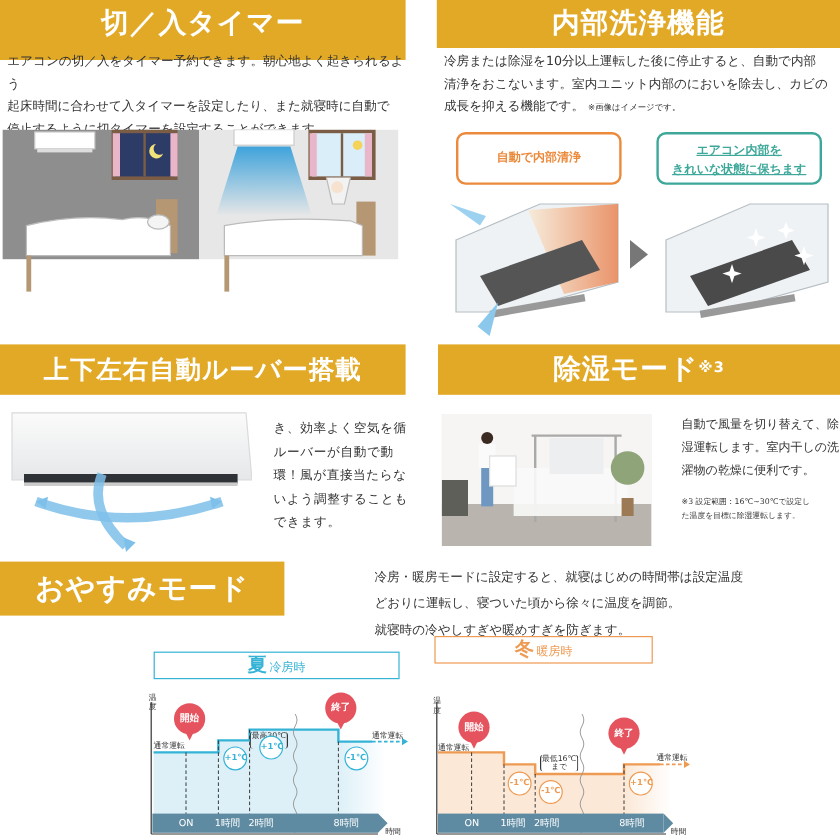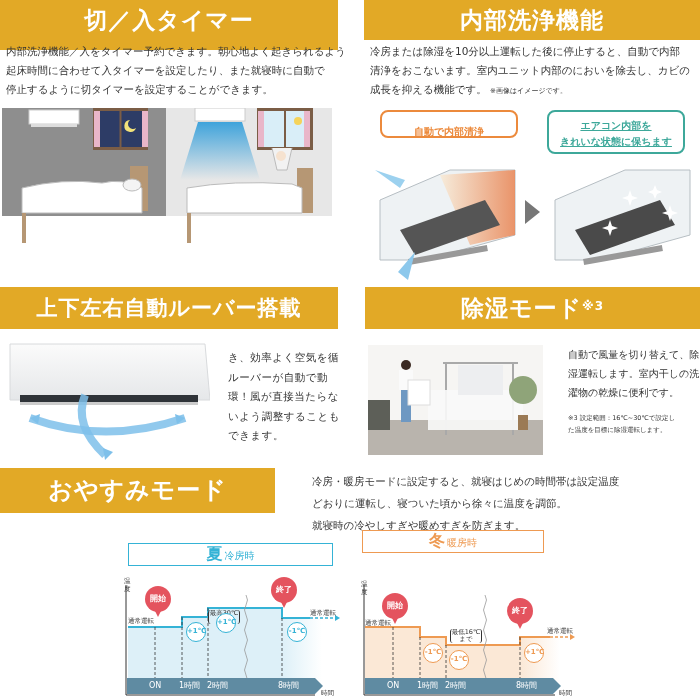--- a/index.html
+++ b/index.html
@@ -19,21 +19,21 @@
   .small { position: absolute; font-size: 6.5px; color: #333; white-space: nowrap; }
   .timebar { position: absolute; height: 16px; background: #5F8BA2; color: #fff; font-size: 8px; line-height: 16px; }
   .timebar::after { content: ""; position: absolute; right: -8px; top: 0; border-top: 8px solid transparent; border-bottom: 8px solid transparent; border-left: 8px solid #5F8BA2; }
   .rbox { position: absolute; border: 2px solid; border-radius: 8px; background: #fff; text-align: center; font-weight: bold; font-size: 10px; }
 </style>
 </head>
 <body>
 
 <div class="banner" style="left:0;top:0;width:338px;height:50px;font-size:23px;line-height:40px;">切／入タイマー</div>
 <div class="para" style="left:6px;top:42px;width:340px;font-size:10.5px;line-height:19px;">
-  <div>内部洗浄機能／入をタイマー予約できます。朝心地よく起きられるよう</div>
+  <div>エアコンの切／入をタイマー予約できます。朝心地よく起きられるよう</div>
   <div>起床時間に合わせて入タイマーを設定したり、また就寝時に自動で</div>
   <div>停止するように切タイマーを設定することができます。</div>
 </div>
 
 <div class="abs" style="left:2px;top:108px;width:330px;height:136px;">
   <svg width="330" height="136" viewBox="0 0 330 136">
     <rect x="0" y="0" width="164" height="108" fill="#8E8E8E"></rect>
     <rect x="164" y="0" width="166" height="108" fill="#E7E7E7"></rect>
 
     <rect x="27" y="2" width="50" height="14" fill="#fff" stroke="#ccc"></rect>
@@ -74,21 +74,21 @@
     <rect x="185" y="105" width="4" height="30" fill="#B69774"></rect>
   </svg>
 </div>
 
 <div class="banner" style="left:364px;top:0;width:336px;height:40px;font-size:23px;line-height:40px;">内部洗浄機能</div>
 <div class="para" style="left:370px;top:42px;width:330px;font-size:10.5px;line-height:19px;">
   <div>冷房または除湿を10分以上運転した後に停止すると、自動で内部</div>
   <div>清浄をおこないます。室内ユニット内部のにおいを除去し、カビの</div>
   <div><span>成長を抑える機能です。</span> <span class="note">※画像はイメージです。</span></div>
 </div>
-<div class="rbox" style="left:380px;top:110px;width:138px;height:28px;border-color:#EC8A3C;color:#EC8A3C;line-height:40px;">自動で内部清浄</div>
+<div class="rbox" style="left:380px;top:110px;width:138px;height:44px;border-color:#EC8A3C;color:#EC8A3C;line-height:40px;">自動で内部清浄</div>
 <div class="rbox" style="left:547px;top:110px;width:138px;height:44px;border-color:#3DA89A;color:#3DA89A;padding-top:6px;line-height:16px;text-decoration:underline;">
   <div>エアコン内部を</div>
   <div>きれいな状態に保ちます</div>
 </div>
 <div class="abs" style="left:370px;top:160px;width:330px;height:125px;">
   <svg width="330" height="125" viewBox="0 0 330 125">
     <defs>
       <linearGradient id="heat" x1="0" y1="0" x2="1" y2="0">
         <stop offset="0" stop-color="#F7EBD8"></stop>
         <stop offset="1" stop-color="#E9895A"></stop>
@@ -167,21 +167,21 @@
 <div class="para" style="left:568px;top:345px;width:132px;font-size:10px;line-height:19px;">
   <div>自動で風量を切り替えて、除</div>
   <div>湿運転します。室内干しの洗</div>
   <div>濯物の乾燥に便利です。</div>
 </div>
 <div class="para" style="left:568px;top:412px;width:132px;font-size:6.5px;line-height:12px;">
   <div>※3 設定範囲：16℃~30℃で設定し</div>
   <div>た温度を目標に除湿運転します。</div>
 </div>
 
-<div class="banner" style="left:0;top:468px;width:275px;height:45px;font-size:24px;line-height:45px;">おやすみモード</div>
+<div class="banner" style="left:0;top:468px;width:237px;height:45px;font-size:24px;line-height:45px;">おやすみモード</div>
 <div class="para" style="left:312px;top:470px;width:390px;font-size:10.5px;line-height:22px;">
   <div>冷房・暖房モードに設定すると、就寝はじめの時間帯は設定温度</div>
   <div>どおりに運転し、寝ついた頃から徐々に温度を調節。</div>
   <div>就寝時の冷やしすぎや暖めすぎを防ぎます。</div>
 </div>
 
 <div>
   <div class="chart-head" style="left:128px;top:543px;width:205px;border-color:#35B3D6;color:#35B3D6;">
     <span class="big">夏</span><span>冷房時</span>
   </div>

